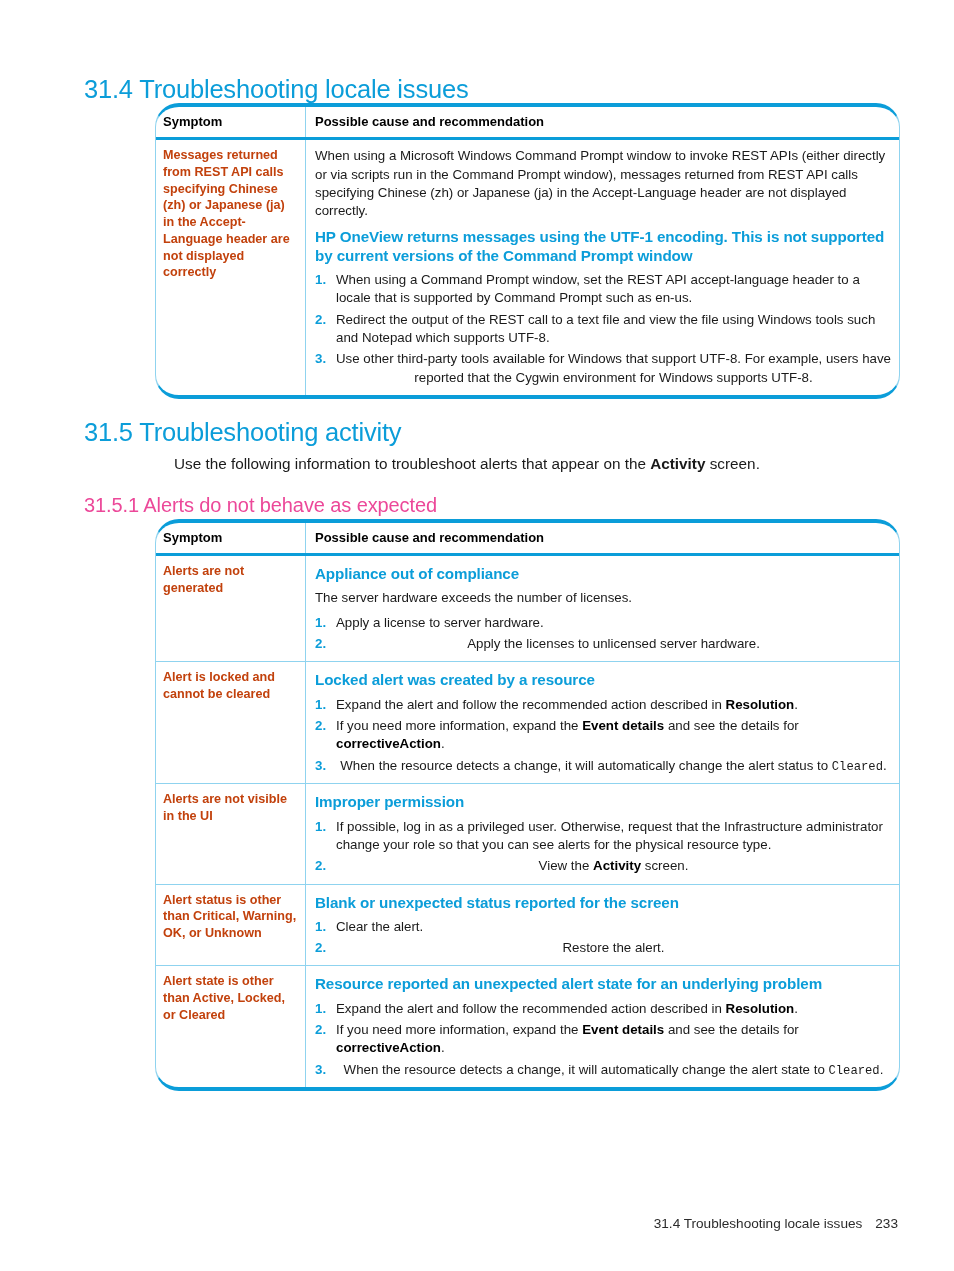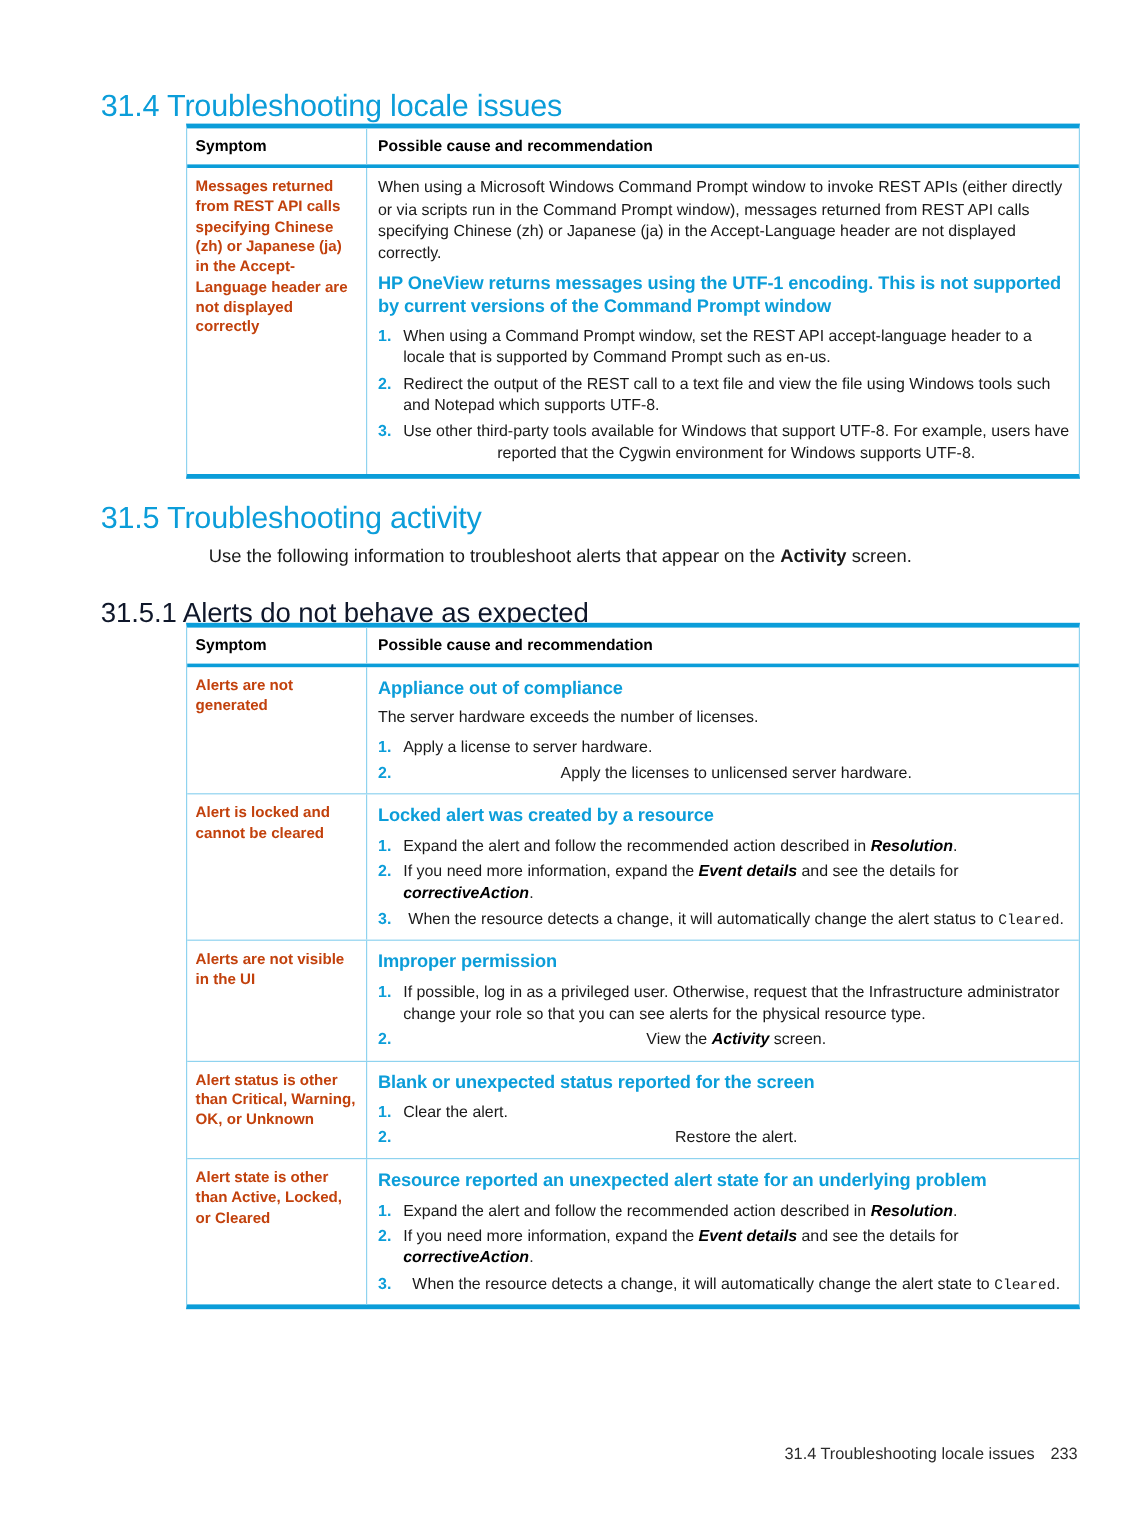--- a/index.html
+++ b/index.html
@@ -30,23 +30,23 @@
     left: 84px;
     font-size: 25.5px;
     font-weight: 400;
     color: #0b9dd9;
     letter-spacing: -0.2px;
     white-space: nowrap;
   }
   .h3 {
     position: absolute;
     left: 84px;
-    font-size: 23px;
+    font-size: 20px;
     font-weight: 400;
-    color: #0f172a;
+    color: #ec4899;
     letter-spacing: -0.1px;
     white-space: nowrap;
   }
   .intro {
     position: absolute;
     left: 174px;
     font-size: 15.3px;
     color: #1a1a1a;
     line-height: 1.35;
     white-space: nowrap;
@@ -57,20 +57,21 @@
   .tbl {
     position: absolute;
     left: 155px;
     width: 745px;
     box-sizing: border-box;
     border-top: 4px solid #0b9dd9;
     border-bottom: 4px solid #0b9dd9;
     border-left: 1.5px solid #8fd3ef;
     border-right: 1.5px solid #8fd3ef;
     background: #ffffff;
+    border-radius: 24px;
   }
   .trow {
     display: flex;
     align-items: stretch;
     border-bottom: 1.5px solid #8fd3ef;
   }
   .trow:last-child { border-bottom: none; }
   .trow.head {
     border-bottom: 3px solid #0b9dd9;
   }
@@ -136,32 +137,32 @@
   ol.rec-list > li:last-child { margin-bottom: 0; text-align: center; }
   ol.rec-list > li::before {
     content: counter(recitem) ".";
     position: absolute;
     left: 0;
     top: 0;
     color: #0b9dd9;
     font-weight: 700;
     font-size: 13.3px;
   }
-  .rec-para b, ol.rec-list b { font-weight: 700; color: #000; font-style: italic; }
+  .rec-para b, ol.rec-list b { font-weight: 700; color: #000; }
   code, .mono {
     font-family: "Liberation Mono", "DejaVu Sans Mono", monospace;
     font-size: 12.2px;
     color: #1a1a1a;
   }
 
   
   .footer {
     position: absolute;
     right: 56px;
-    bottom: 52px;
+    bottom: 40px;
     font-size: 13.6px;
     color: #2b2b2b;
     white-space: nowrap;
   }
   .footer .fnum { margin-left: 13px; }
 </style>
 </head>
 <body>
 
 <div class="page">

